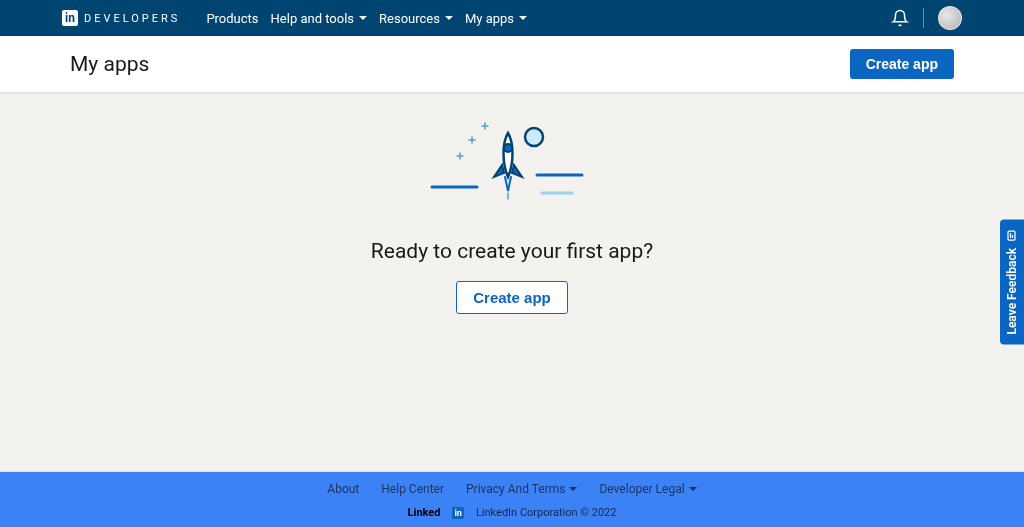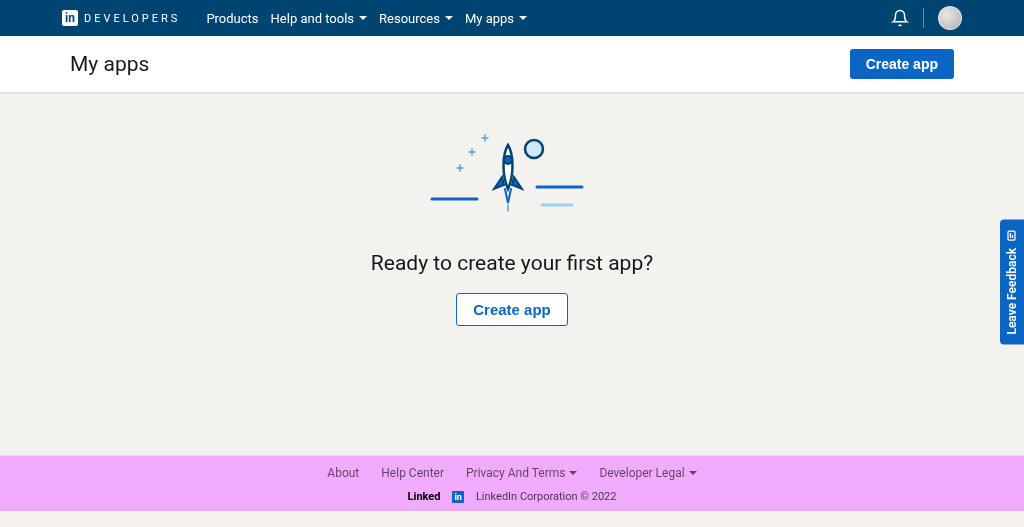--- a/index.html
+++ b/index.html
@@ -18,31 +18,31 @@
   .topnav-right { margin-left: auto; display: flex; align-items: center; gap: 14px; }
   .bell-icon { width: 18px; height: 18px; color: #fff; cursor: pointer; }
   .vdiv { width: 1px; height: 20px; background: rgba(255,255,255,0.4); }
   .avatar { width: 24px; height: 24px; border-radius: 50%; background: radial-gradient(circle at 35% 35%, #e8e8e8, #b0b0b0); border: 1px solid rgba(255,255,255,0.5); cursor: pointer; }
 
   .subheader { background: #fff; border-bottom: 1px solid #e0e0e0; box-shadow: 0 0 0 1px rgba(0,0,0,0.05); }
   .subheader-inner { max-width: 900px; margin: 0 auto; display: flex; align-items: center; justify-content: space-between; height: 56px; padding: 0 8px; }
   .page-title { font-size: 21px; color: rgba(0,0,0,0.9); font-weight: 400; }
   .btn-primary { background: #0a66c2; color: #fff; border: none; border-radius: 3px; padding: 7px 16px; font-size: 14px; font-weight: 600; cursor: pointer; }
 
-  .main { text-align: center; padding-top: 34px; }
+  .main { text-align: center; padding-top: 22px; }
   .illus { height: 110px; display: flex; align-items: center; justify-content: center; }
   .headline { font-size: 21px; color: rgba(0,0,0,0.9); font-weight: 400; margin-top: 14px; }
   .subline { font-size: 13px; color: rgba(0,0,0,0.6); margin-top: 10px; }
   .subline a { color: #0a66c2; text-decoration: none; font-weight: 600; cursor: pointer; }
   .btn-secondary { background: #fff; color: #0a66c2; border: 1px solid #0a66c2; border-radius: 3px; padding: 7px 16px; font-size: 15px; font-weight: 600; cursor: pointer; margin-top: 18px; }
 
   .feedback-tab { position: absolute; right: 0; top: 220px; background: #0a66c2; color: #fff; font-size: 12px; font-weight: 600; writing-mode: vertical-rl; transform: rotate(180deg); padding: 10px 5px; border-radius: 0 4px 4px 0; cursor: pointer; display: flex; align-items: center; gap: 6px; }
   .feedback-tab .fb-icon { transform: rotate(90deg); width: 12px; height: 12px; }
 
-  .footer { position: absolute; bottom: 16px; left: 0; right: 0; border-top: 1px solid #e0e0e0; text-align: center; padding: 10px 0 8px; background: #f0abfc; }
+  .footer { position: absolute; bottom: 0; left: 0; right: 0; border-top: 1px solid #e0e0e0; text-align: center; padding: 10px 0 8px; background: #3b82f6; }
   .footer-links { display: flex; justify-content: center; gap: 22px; font-size: 12px; color: rgba(0,0,0,0.6); }
   .footer-links .fl { display: flex; align-items: center; gap: 4px; cursor: pointer; }
   .mini-caret { width: 0; height: 0; border-left: 4px solid transparent; border-right: 4px solid transparent; border-top: 4px solid rgba(0,0,0,0.6); }
   .footer-brand { margin-top: 10px; font-size: 11px; color: rgba(0,0,0,0.7); display: flex; align-items: center; justify-content: center; gap: 12px; }
   .footer-brand .brand-word { font-weight: 700; color: #000; }
   .footer-brand .brand-square { background: #0a66c2; color: #fff; font-weight: 700; font-size: 9px; padding: 1px 2px; border-radius: 1px; }
 </style>
 </head>
 <body>
 

